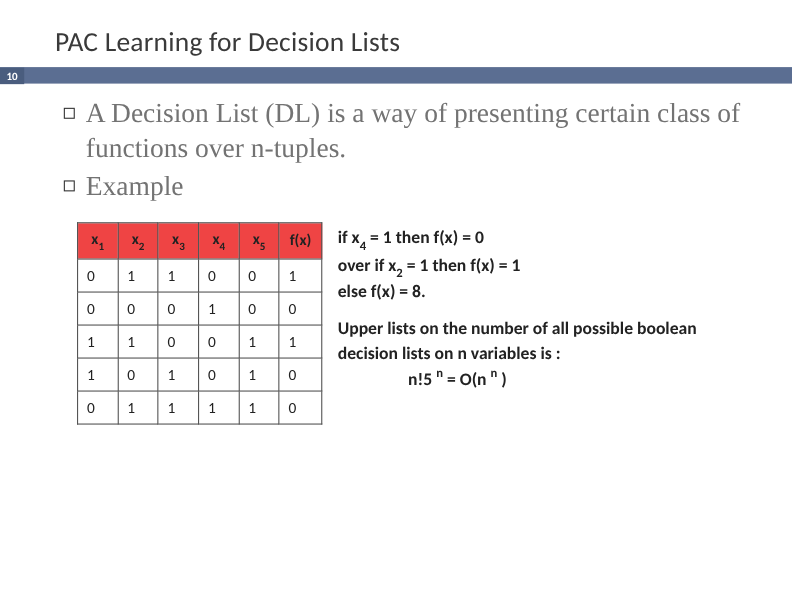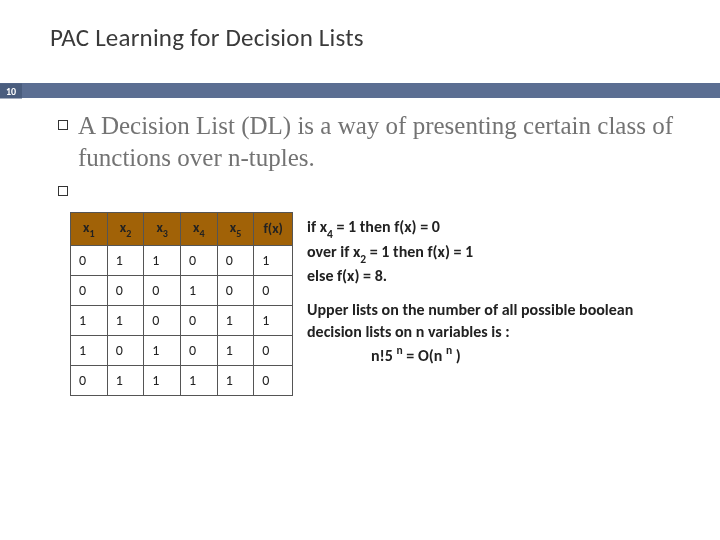--- a/index.html
+++ b/index.html
@@ -17,21 +17,21 @@
     position: relative;
   }
   .title {
     font-size: 25px;
     font-weight: 400;
     color: #3a3a3a;
     padding: 22px 0 0 50px;
     letter-spacing: 0.2px;
   }
   .number-bar {
-    margin-top: 30px;
+    margin-top: 8px;
     width: 100%;
     height: 15px;
     background: #5b6e92;
     position: relative;
     text-decoration: underline;
   }
   .slide-number {
     position: absolute;
     left: 0;
     top: 50%;
@@ -84,21 +84,21 @@
   table.truth th, table.truth td {
     border: 1px solid #555;
     padding: 6px 0;
     width: 52px;
     text-align: left;
     padding-left: 8px;
     font-weight: 400;
     font-family: Calibri, Arial, sans-serif;
   }
   table.truth th {
-    background: #a16207;
+    background: #ef4444;
     font-weight: 700;
     text-align: center;
     padding-left: 0;
   }
   .sub {
     font-size: 0.72em;
     vertical-align: sub;
     position: relative;
     top: 0.15em;
   }
@@ -139,20 +139,21 @@
 
   <div class="content">
 
     <div class="bullets">
       <div class="bullet">
         <div class="box-icon"></div>
         <div class="text">A Decision List (DL) is a way of presenting certain class of functions over n-tuples.</div>
       </div>
       <div class="bullet">
         <div class="box-icon"></div>
+        <div class="text">Example</div>
       </div>
     </div>
 
     <div class="lower">
 
       <table class="truth">
         <thead>
           <tr>
             <th><span>x</span><span class="sub">1</span></th>
             <th><span>x</span><span class="sub">2</span></th>

